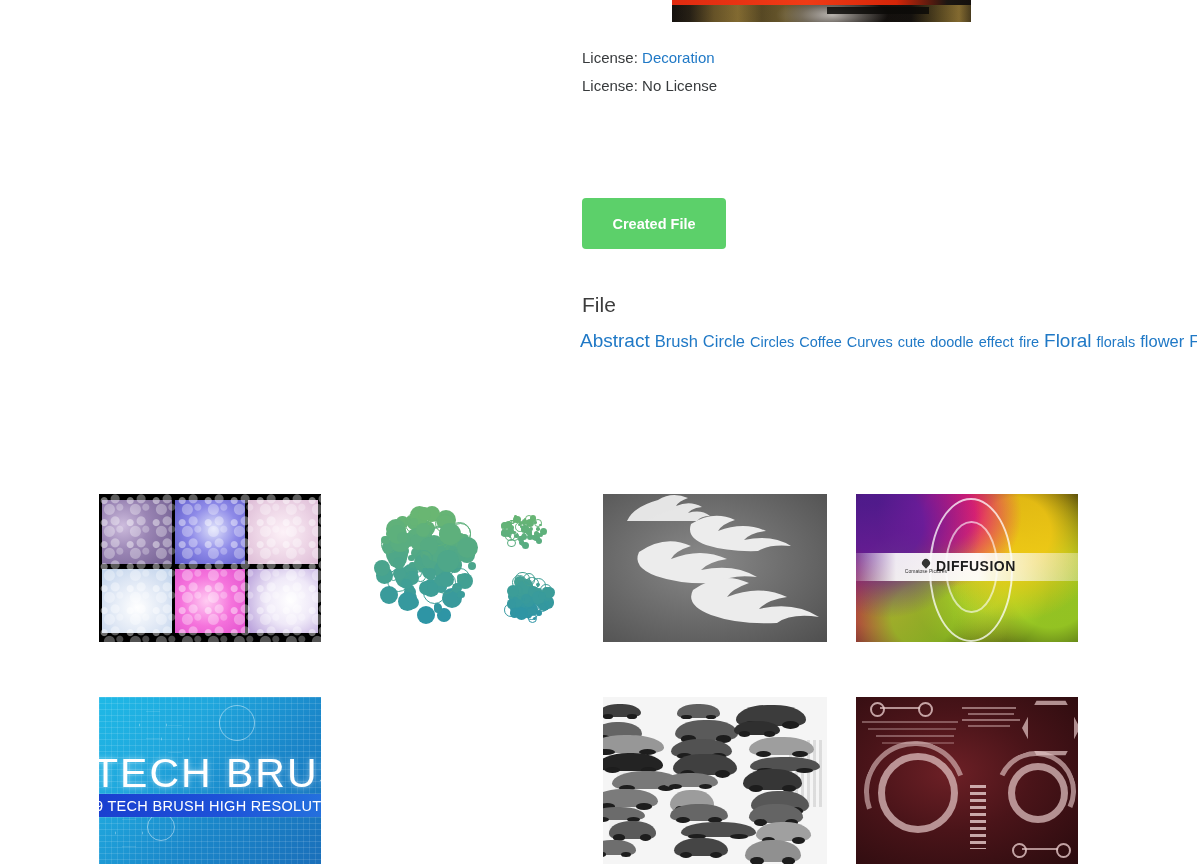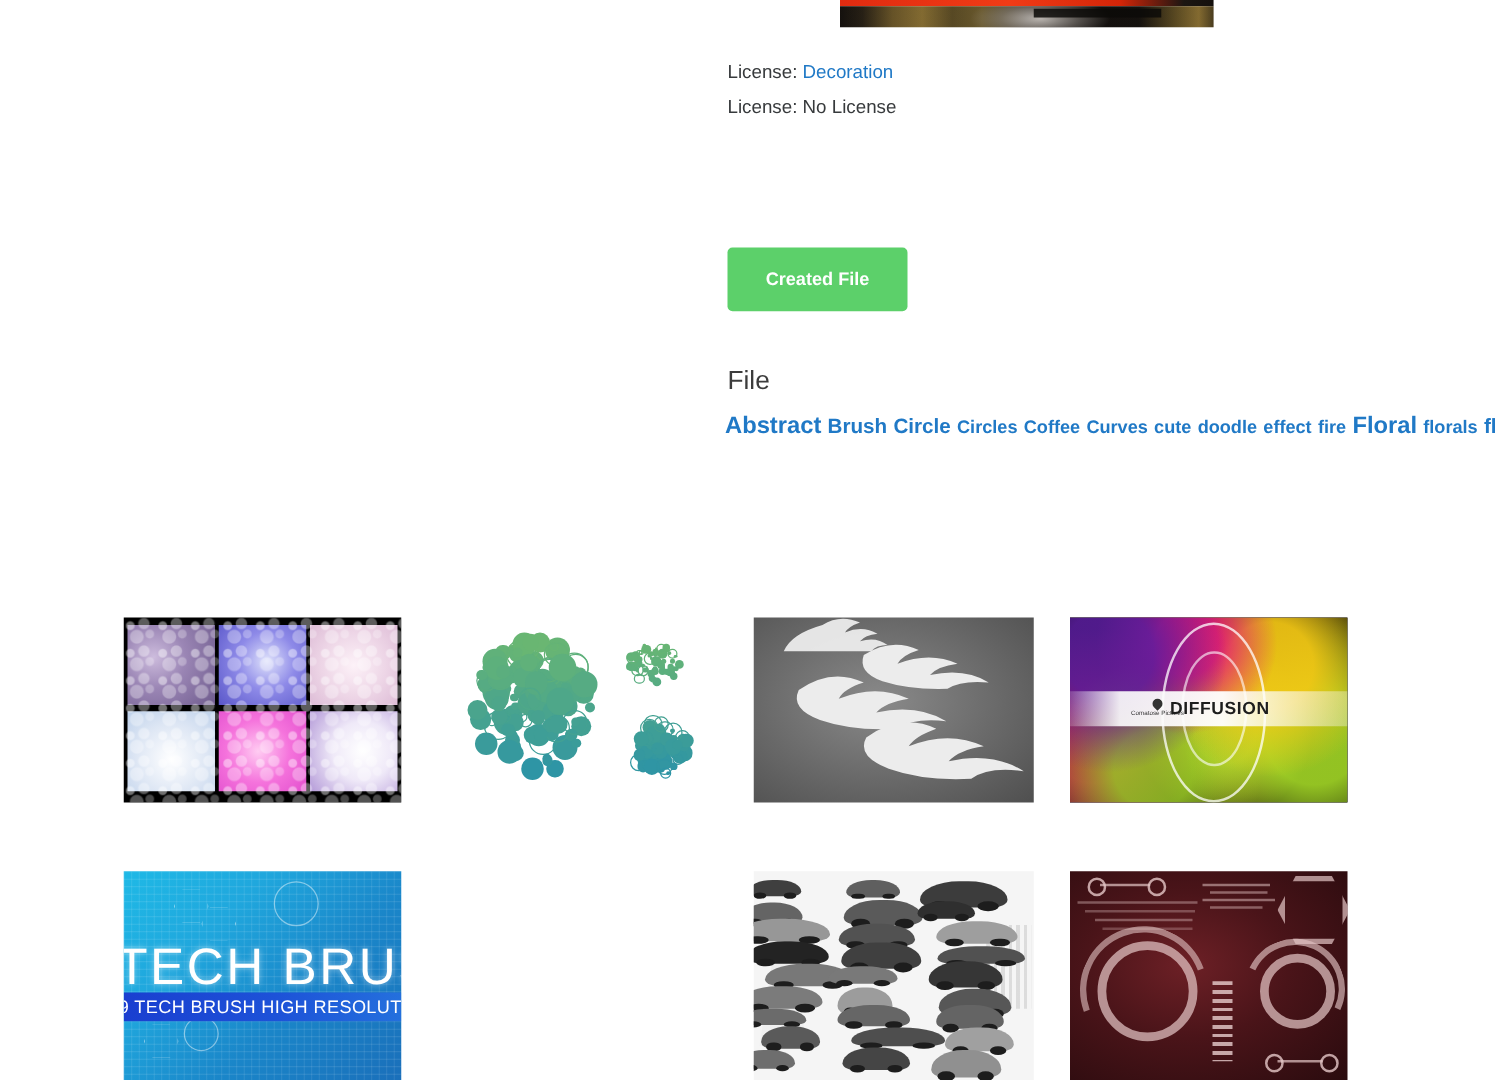--- a/index.html
+++ b/index.html
@@ -104,21 +104,20 @@
     top: 325px;
     width: 452px;
     line-height: 31px;
   }
   #tag-cloud a {
     color: #2079c6;
     text-decoration: none;
     cursor: pointer;
     margin-right: 5px;
     white-space: nowrap;
-    font-weight: bold;
   }
   #tag-cloud a.s2 { font-size: 14.5px; }
   #tag-cloud a.s3 { font-size: 16.5px; }
   #tag-cloud a.s4 { font-size: 19px; }
 
   
   #gallery { position: absolute; left: 16px; top: 0; width: 1197px; height: 864px; }
   .thumb {
     position: absolute;
     overflow: hidden;

